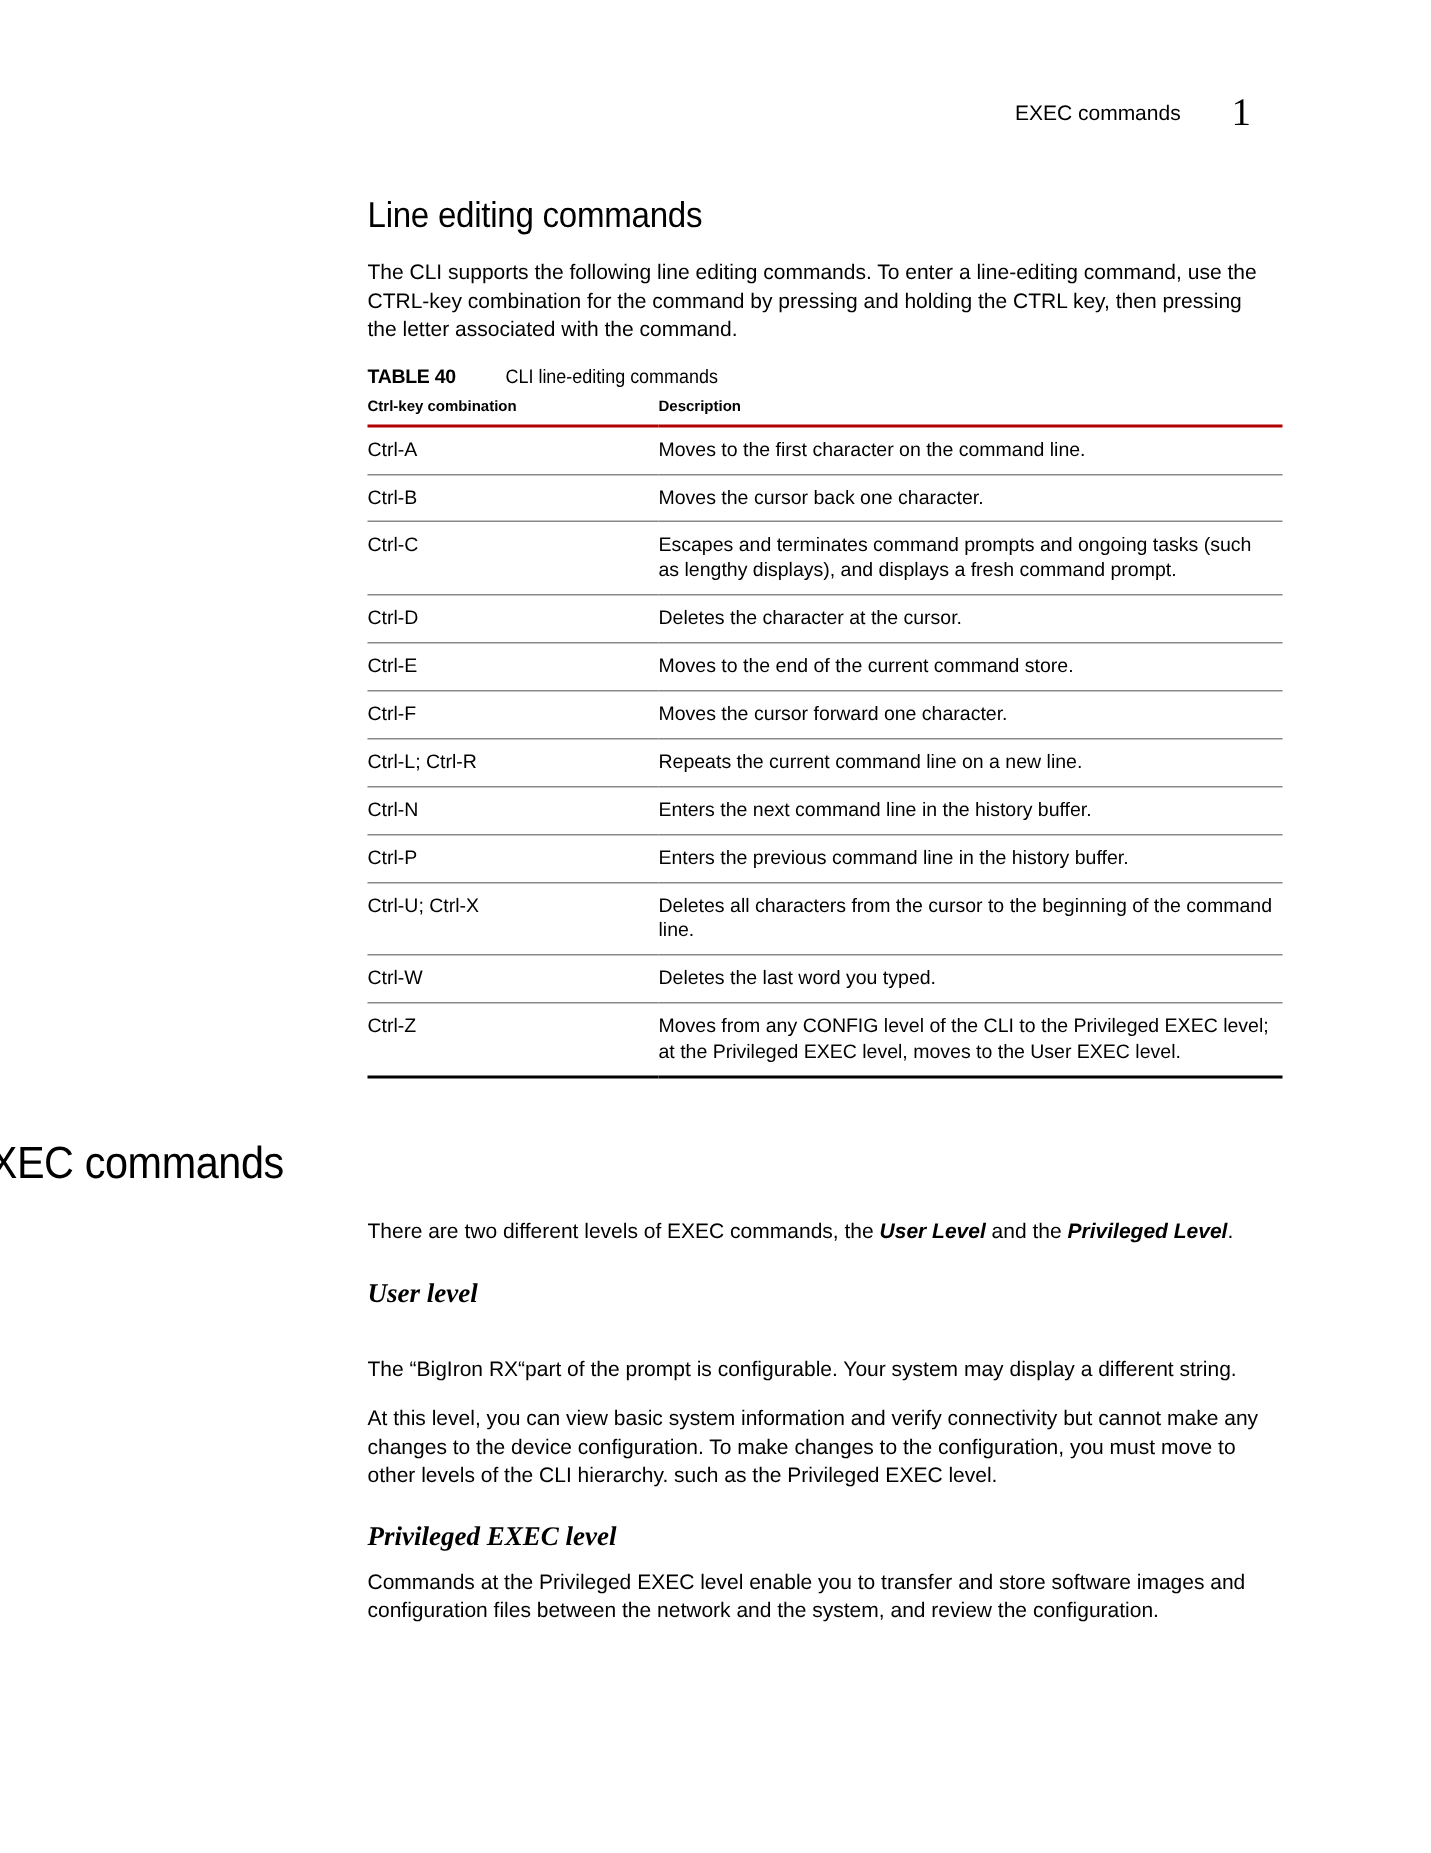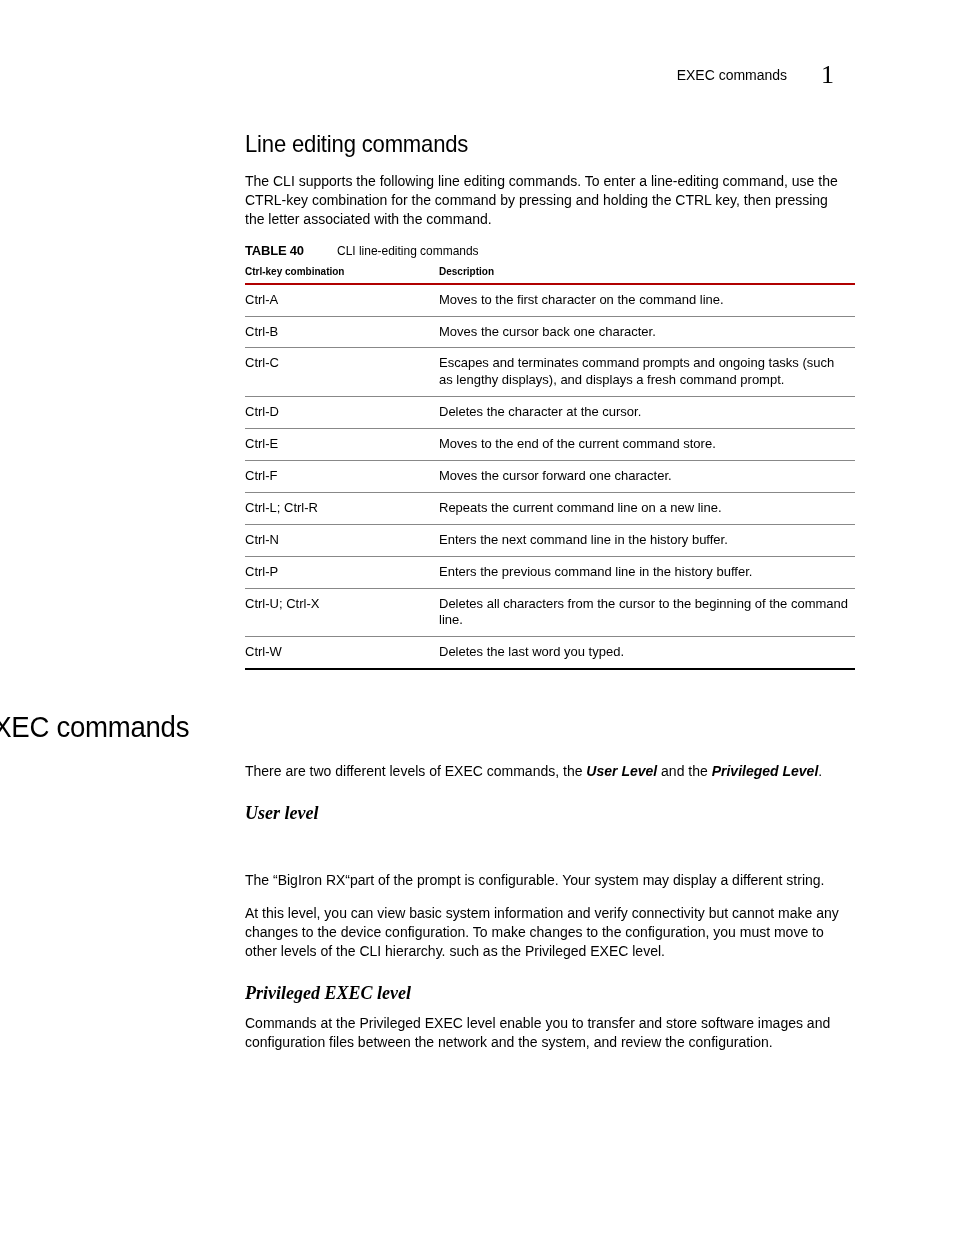--- a/index.html
+++ b/index.html
@@ -166,32 +166,36 @@
             <td>Enters the previous command line in the history buffer.</td>
           </tr>
           <tr>
             <td class="col-key">Ctrl-U; Ctrl-X</td>
             <td>Deletes all characters from the cursor to the beginning of the command line.</td>
           </tr>
           <tr>
             <td class="col-key">Ctrl-W</td>
             <td>Deletes the last word you typed.</td>
           </tr>
+          <tr>
+            <td class="col-key">Ctrl-Z</td>
+            <td>Moves from any CONFIG level of the CLI to the Privileged EXEC level; at the Privileged EXEC level, moves to the User EXEC level.</td>
+          </tr>
         </tbody>
     </table>
   </div>
 
   <h1 class="chapter content-inset"><span class="cond">EXEC commands</span></h1>
 
   <div class="content-inset">
     <p class="body">
       <span>There are two different levels of EXEC commands, the </span><span class="bolditalic">User Level</span><span> and the </span><span class="bolditalic">Privileged Level</span><span>.</span>
     </p>
 
     <h3 class="subsection">User level</h3>
-    <p class="body" style="margin-top:47px">The “BigIron RX“part of the prompt is configurable. Your system may display a different string.</p>
+    <p class="body" style="margin-top:30px">The “BigIron RX“part of the prompt is configurable. Your system may display a different string.</p>
     <p class="body">At this level, you can view basic system information and verify connectivity but cannot make any changes to the device configuration.  To make changes to the configuration, you must move to other levels of the CLI hierarchy.  such as the Privileged EXEC level.</p>
 
     <h3 class="subsection">Privileged EXEC level</h3>
     <p class="body">Commands at the Privileged EXEC level enable you to transfer and store software images and configuration files between the network and the system, and review the configuration.</p>
   </div>
 
 </div>
 
 </body></html>

